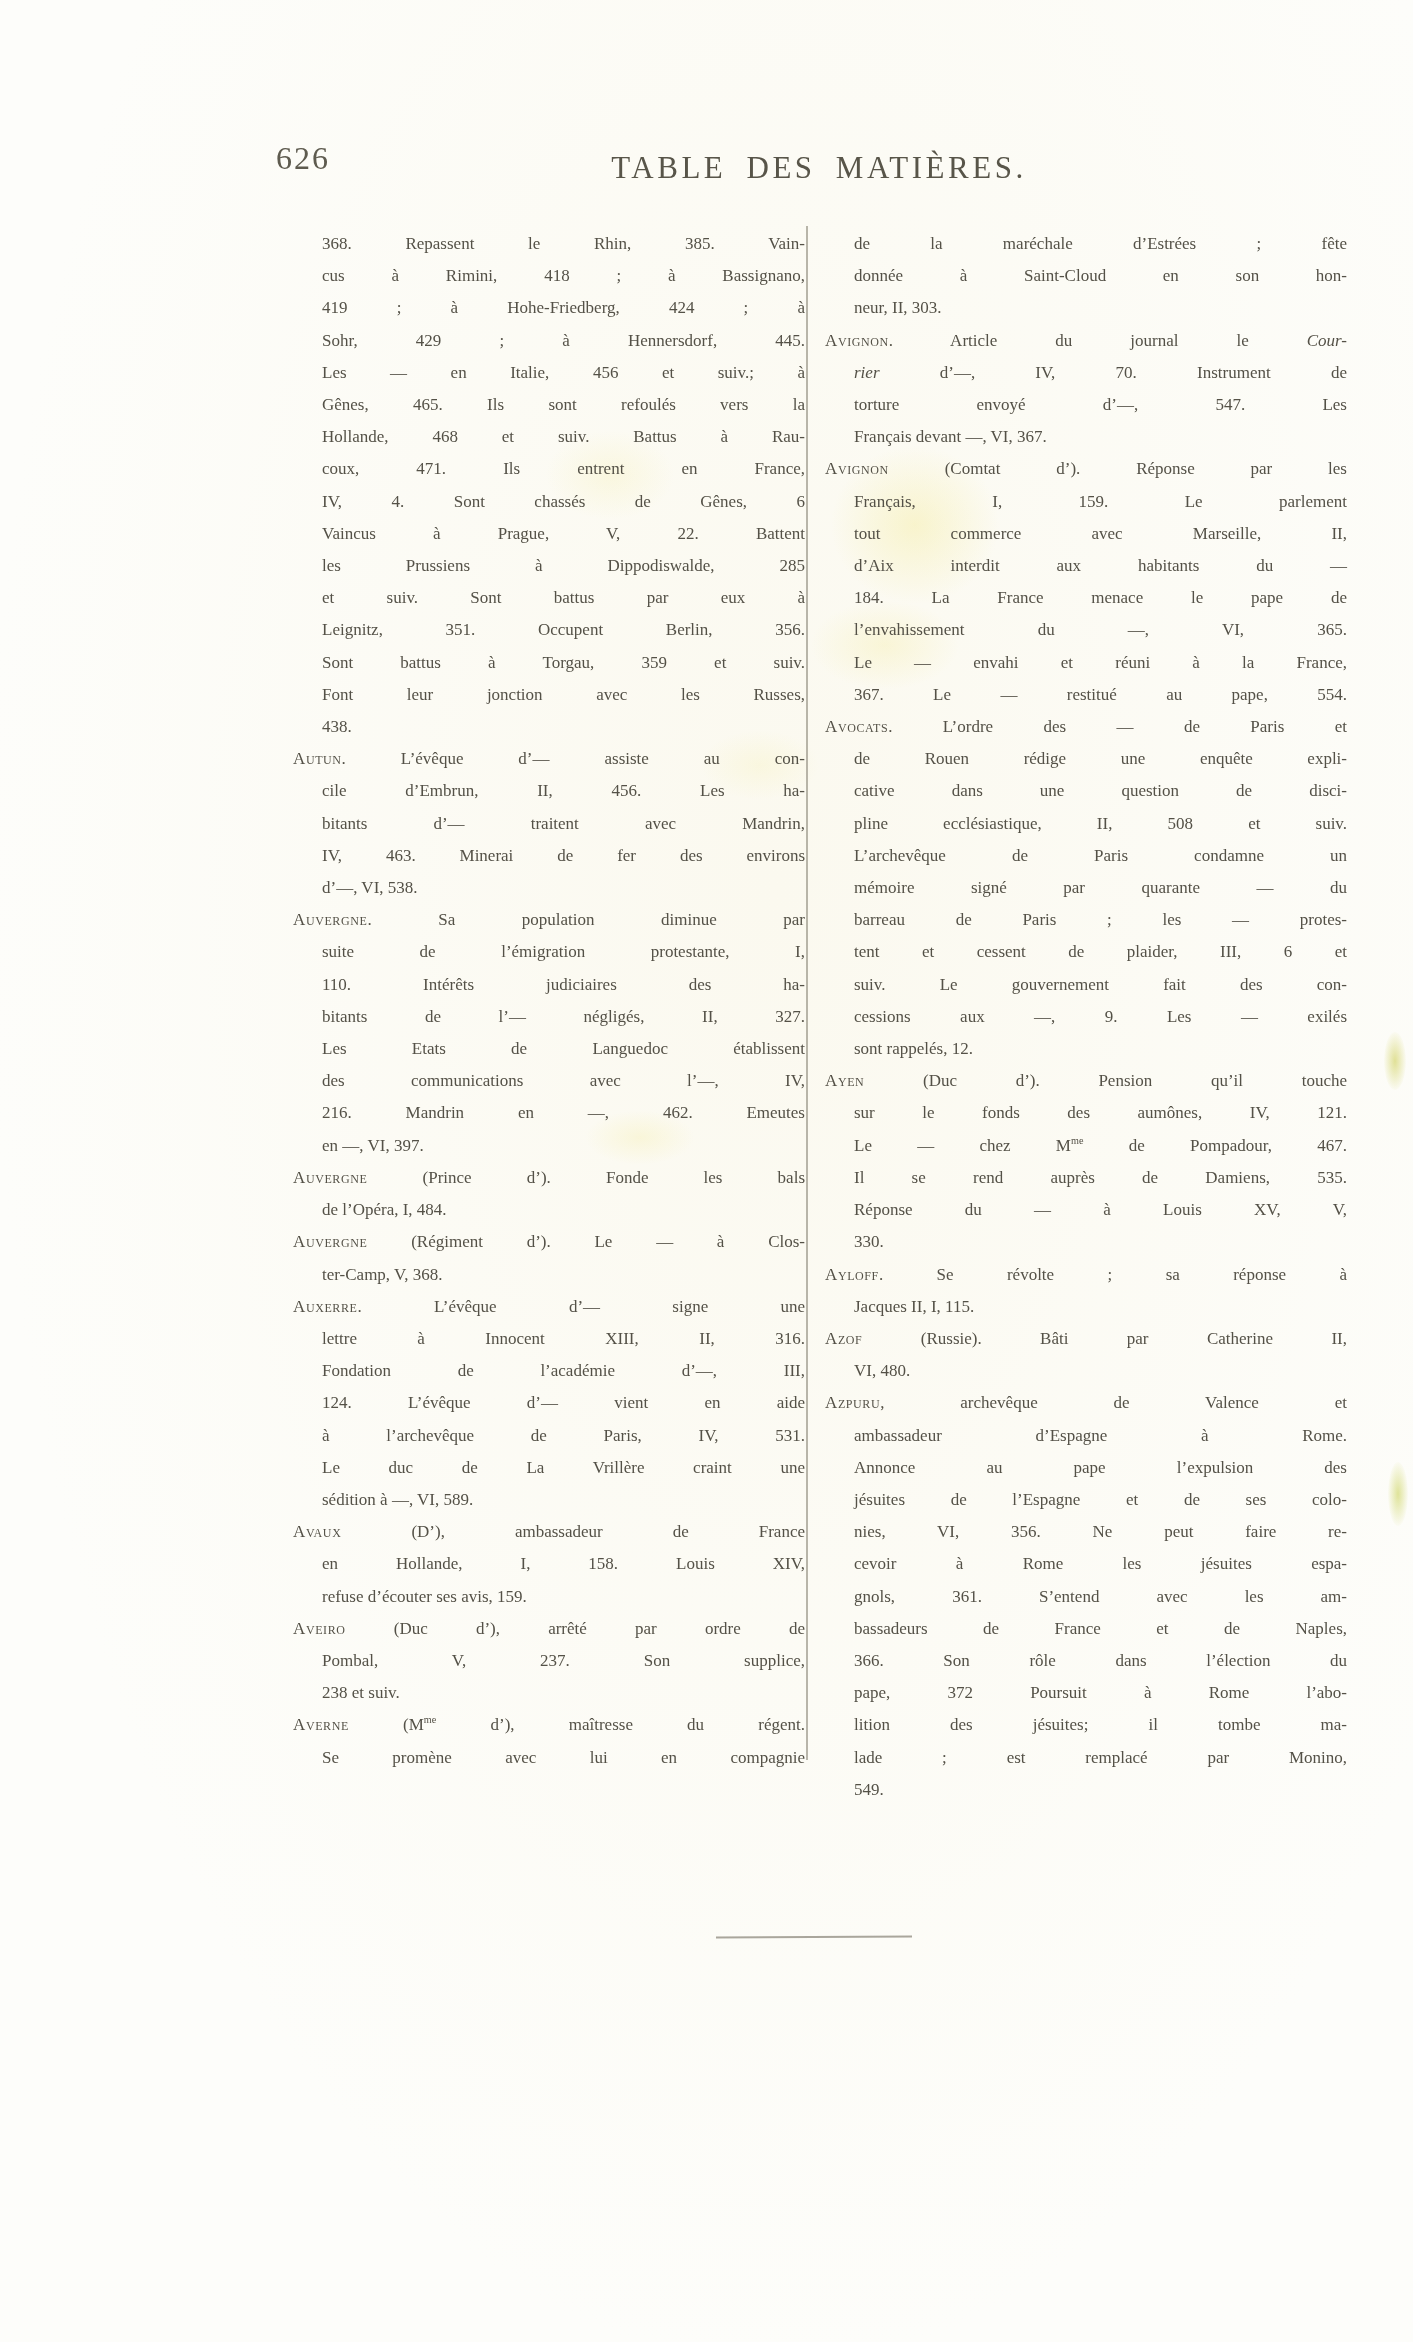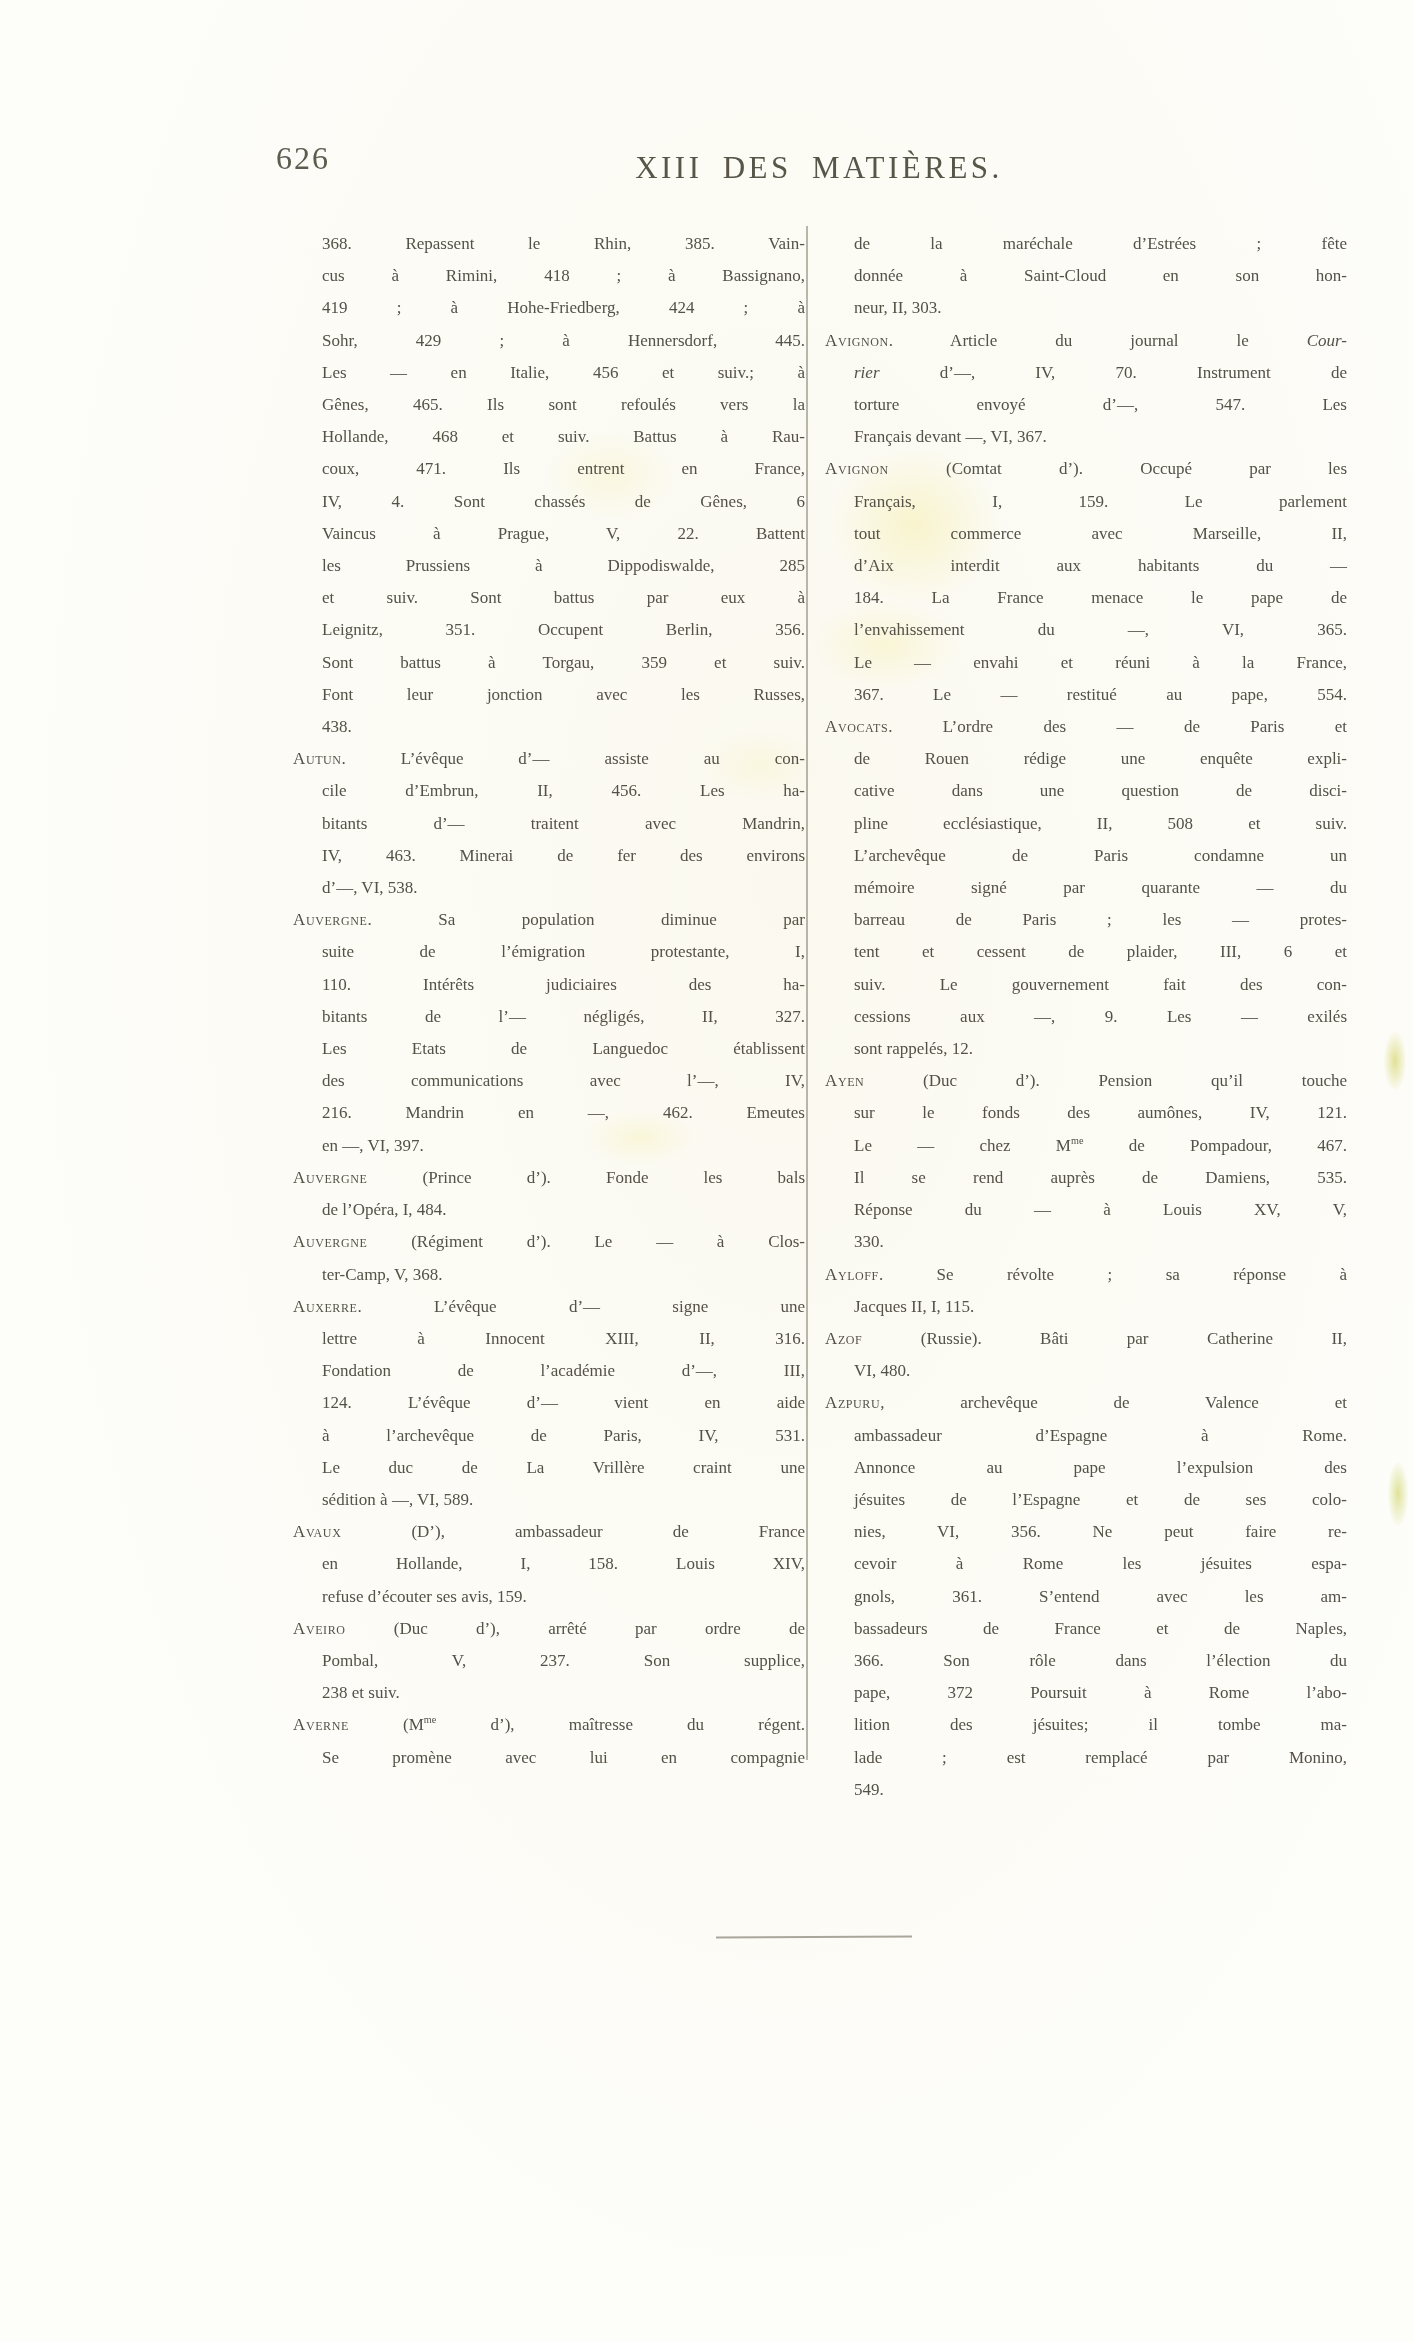--- a/index.html
+++ b/index.html
@@ -71,21 +71,21 @@
 <div class="page">
   <div class="stain s1"></div>
   <div class="stain s2"></div>
   <div class="stain s3"></div>
   <div class="stain s4"></div>
   <div class="stain s5"></div>
   <div class="stain s6"></div>
   <div class="stain s7"></div>
 
   <div class="pagenum">626</div>
-  <div class="header">XIII DES MATIÈRES.</div>
+  <div class="header">TABLE DES MATIÈRES.</div>
 
   <div class="vsep"></div>
 
   <div class="col col1" id="col-left">
       <div class="line cont"><span>368. Repassent le Rhin, 385. Vain-</span></div>
       <div class="line cont"><span>cus à Rimini, 418 ; à Bassignano,</span></div>
       <div class="line cont"><span>419 ; à Hohe-Friedberg, 424 ; à</span></div>
       <div class="line cont"><span>Sohr, 429 ; à Hennersdorf, 445.</span></div>
       <div class="line cont"><span>Les — en Italie, 456 et suiv.; à</span></div>
       <div class="line cont"><span>Gênes, 465. Ils sont refoulés vers la</span></div>
@@ -133,21 +133,21 @@
       <div class="line cont"><span>Se promène avec lui en compagnie</span></div>
     </div>
   <div class="col col2" id="col-right">
       <div class="line cont"><span>de la maréchale d’Estrées ; fête</span></div>
       <div class="line cont"><span>donnée à Saint-Cloud en son hon-</span></div>
       <div class="line cont nj"><span>neur, II, 303.</span></div>
       <div class="line head"><span class="sc">Avignon</span><span>. Article du journal le </span><span class="i">Cour-</span></div>
       <div class="line cont"><span class="i">rier</span><span> d’—, IV, 70. Instrument de</span></div>
       <div class="line cont"><span>torture envoyé d’—, 547. Les</span></div>
       <div class="line cont nj"><span>Français devant —, VI, 367.</span></div>
-      <div class="line head"><span class="sc">Avignon</span><span> (Comtat d’). Occupé par les</span></div>
+      <div class="line head"><span class="sc">Avignon</span><span> (Comtat d’). Réponse par les</span></div>
       <div class="line cont"><span>Français, I, 159. Le parlement</span></div>
       <div class="line cont"><span>tout commerce avec Marseille, II,</span></div>
       <div class="line cont"><span>d’Aix interdit aux habitants du —</span></div>
       <div class="line cont"><span>184. La France menace le pape de</span></div>
       <div class="line cont"><span>l’envahissement du —, VI, 365.</span></div>
       <div class="line cont"><span>Le — envahi et réuni à la France,</span></div>
       <div class="line cont"><span>367. Le — restitué au pape, 554.</span></div>
       <div class="line head"><span class="sc">Avocats</span><span>. L’ordre des — de Paris et</span></div>
       <div class="line cont"><span>de Rouen rédige une enquête expli-</span></div>
       <div class="line cont"><span>cative dans une question de disci-</span></div>

